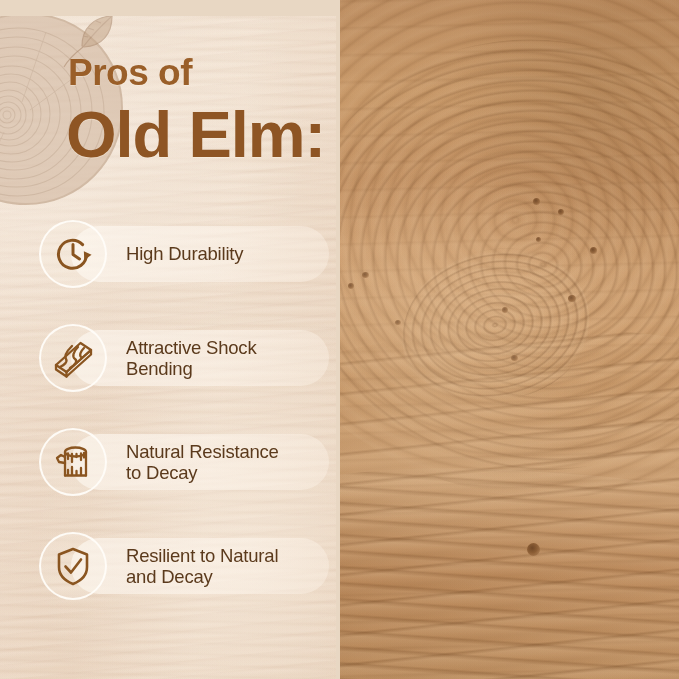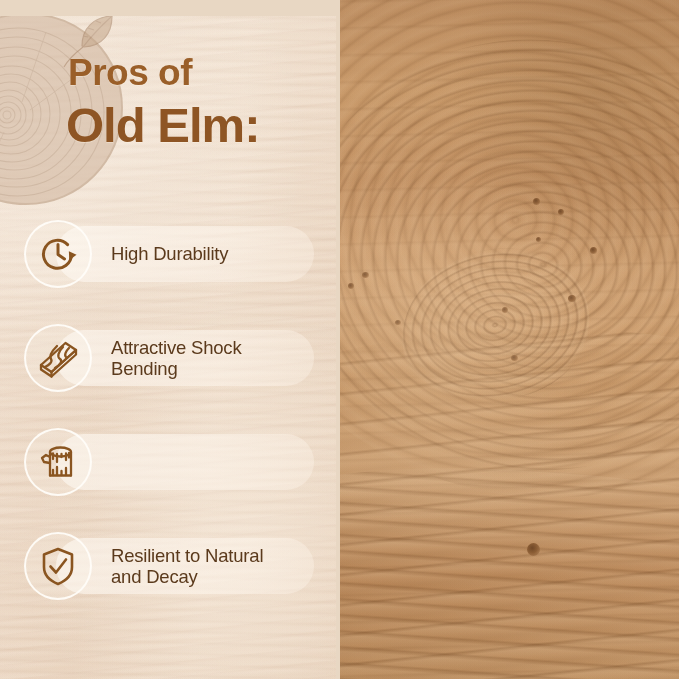--- a/index.html
+++ b/index.html
@@ -190,33 +190,34 @@
     z-index:6;
   }
   .title-line1{
     font-size:37px; font-weight:bold;
     color:#9a5f29;
     letter-spacing:-0.5px;
     line-height:1.05;
     text-shadow:0 1px 0 rgba(255,245,232,0.35);
   }
   .title-line2{
-    font-size:49px; font-weight:bold;
+    font-size:65px; font-weight:bold;
     color:#8e5524;
     letter-spacing:-1px;
     line-height:1.1;
     margin-top:6px; margin-left:-2px;
     text-shadow:0 1px 0 rgba(255,245,232,0.35);
   }
 
   
   .features{
     position:absolute; left:0; top:204px;
     width:340px;
     z-index:6;
+    padding-left:15px;
   }
   .feature{
     position:relative;
     height:68px;
     margin-bottom:36px;
     display:flex;
     align-items:center;
   }
   .pill{
     position:absolute;
@@ -351,20 +352,24 @@
             <g fill="none" stroke="#8a5520" stroke-width="2.3" stroke-linejoin="round" stroke-linecap="round">
               <ellipse cx="24.5" cy="12" rx="10.5" ry="4.5"></ellipse>
               <path d="M14 12 L14 35.5 M35 12 L35 35.5"></path>
               <path d="M14 35.5 L35 35.5"></path>
               <path d="M14 17 L10 15 L6 18 L8 22 L14 23"></path>
               <path d="M17 13.5 L17 19 M21 14 L21 22 M25.5 14 L25.5 17 M30 13.5 L30 20 M33 13 L33 17.5"></path>
               <path d="M17 35 L17 30 M21 35 L21 27 M25.5 35 L25.5 31 M30 35 L30 28"></path>
             </g>
           </svg>
         </div>
+        <div class="feature-label">
+          <span>Natural Resistance</span><br>
+          <span>to Decay</span>
+        </div>
       </div>
 
       <div class="feature">
         <div class="pill"></div>
         <div class="icon-circle">
           <svg width="42" height="42" viewBox="0 0 42 42">
             <g fill="none" stroke="#8a5520" stroke-width="2.6" stroke-linejoin="round" stroke-linecap="round">
               <path d="M21 4 L35 9.5 L35 22 C35 30.5 28.5 36 21 39 C13.5 36 7 30.5 7 22 L7 9.5 Z"></path>
               <path d="M13.5 21.5 L19 27.5 L29 14.5"></path>
             </g>

